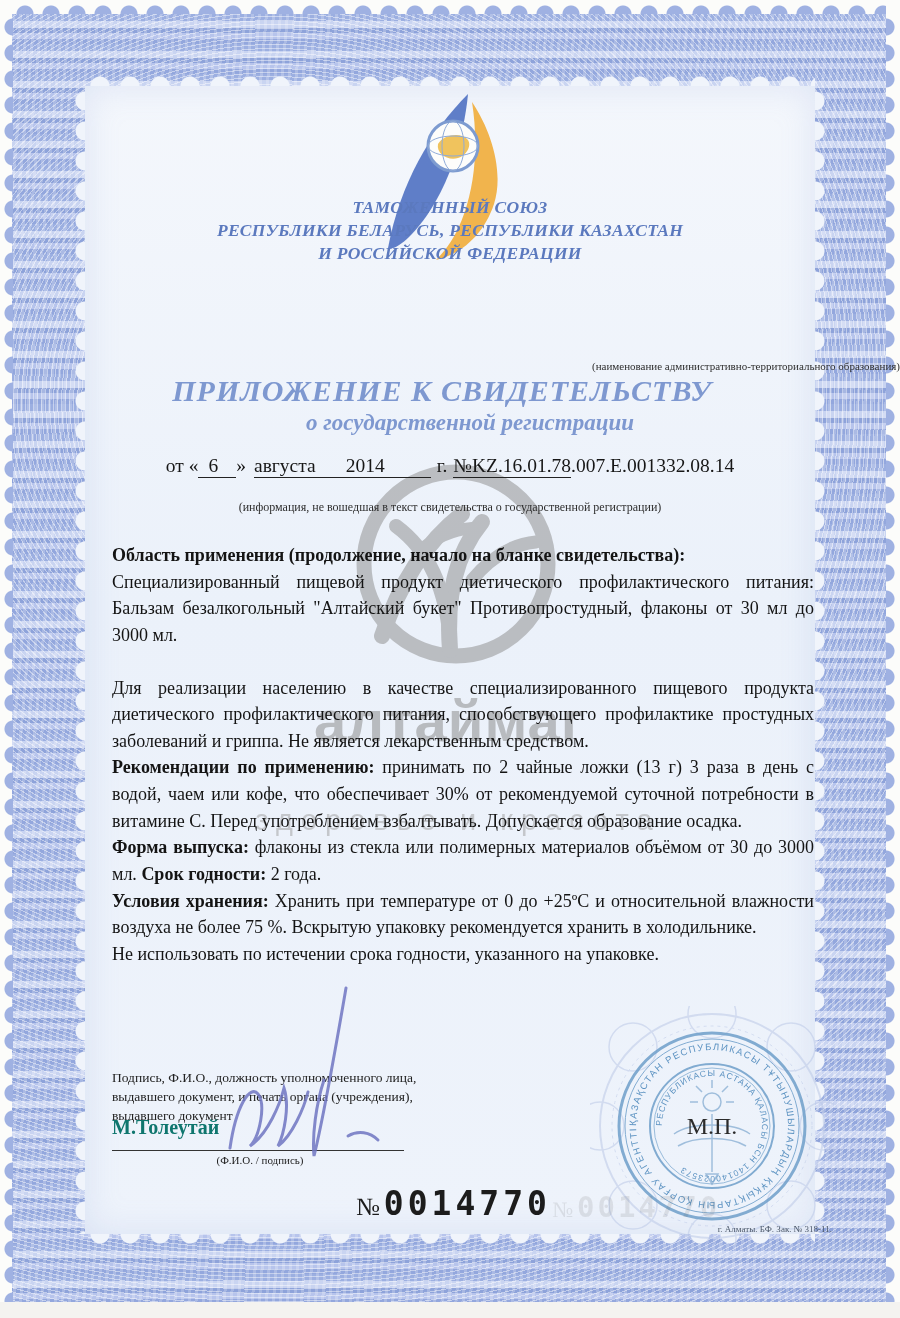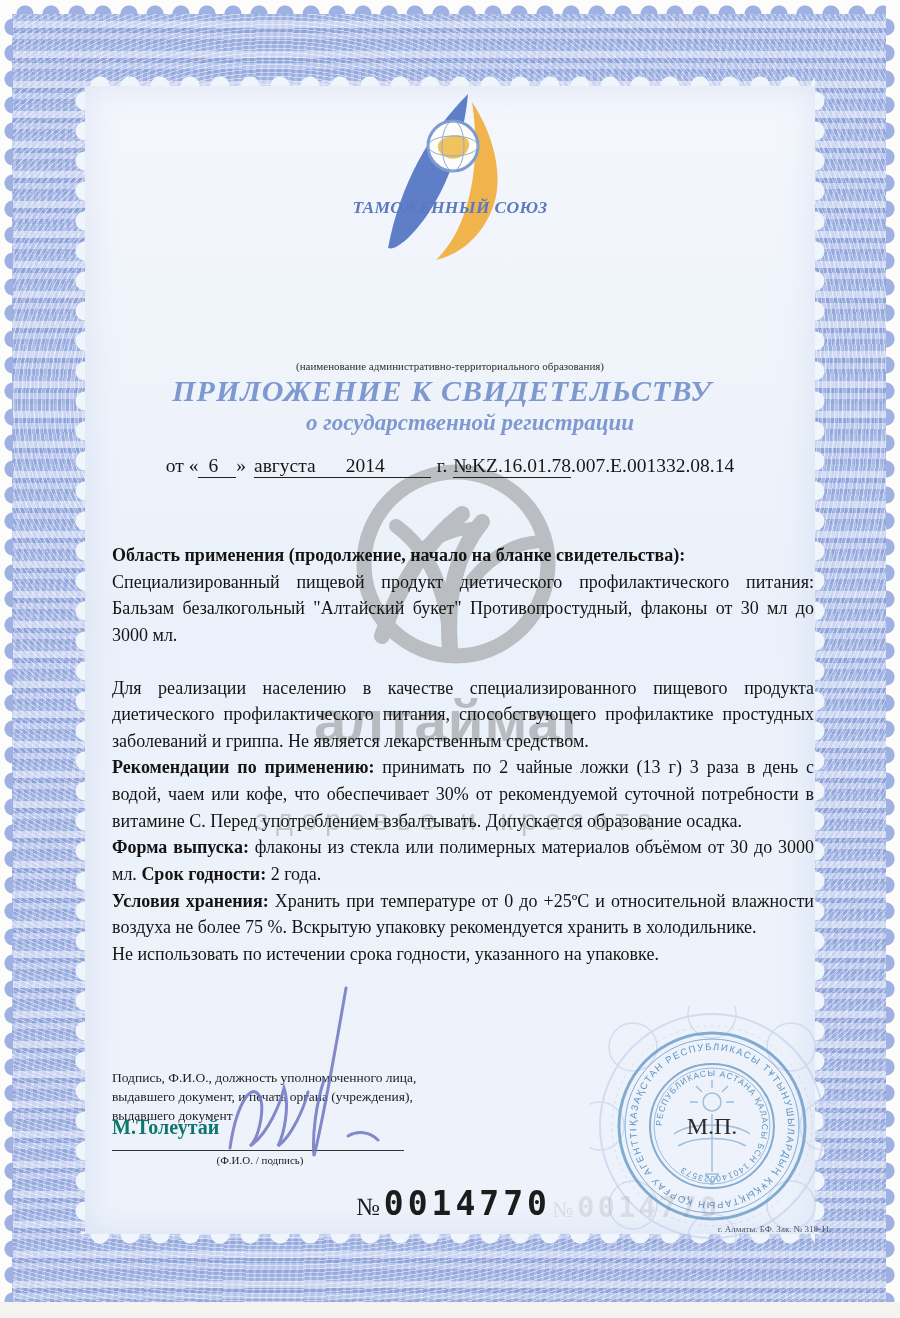--- a/index.html
+++ b/index.html
@@ -29,21 +29,21 @@
     background:radial-gradient(circle at 50% 0%, #f0f4fb 9px, rgba(0,0,0,0) 10px);background-size:30px 12px;background-repeat:repeat-x;}
   .sc-left-in{left:73px;top:86px;width:12px;height:1148px;
     background:radial-gradient(circle at 100% 50%, #f0f4fb 9px, rgba(0,0,0,0) 10px);background-size:12px 30px;background-repeat:repeat-y;}
   .sc-right-in{left:815px;top:86px;width:12px;height:1148px;
     background:radial-gradient(circle at 0% 50%, #f0f4fb 9px, rgba(0,0,0,0) 10px);background-size:12px 30px;background-repeat:repeat-y;}
   
   .abs{position:absolute;}
   .logo{left:366px;top:88px;z-index:4;}
   .org{left:0;right:0;top:196px;text-align:center;z-index:4;color:#5b79be;
        font-style:italic;font-weight:bold;font-size:17.5px;line-height:23px;letter-spacing:.3px;}
-  .territory{left:0;right:0;top:360px;text-align:center;z-index:4;font-size:11px;color:#2e2e2e;}
+  .territory{left:0;right:0;top:360px;text-align:right;z-index:4;font-size:11px;color:#2e2e2e;}
   .title{left:0;right:16px;top:374px;text-align:center;z-index:4;color:#7e98d0;
          font-style:italic;font-weight:bold;font-size:30px;letter-spacing:1px;}
   .subtitle{left:0;right:0;top:410px;text-align:center;z-index:4;color:#7e98d0;
          font-style:italic;font-weight:bold;font-size:23px;padding-left:40px;}
   .dateline{left:0;right:0;top:455px;text-align:center;z-index:4;font-size:19.5px;color:#171717;}
   .blank{border-bottom:1.4px solid #222;display:inline-block;}
   .day{padding:0 18px 0 10px;}
   .spacer{display:inline-block;}
   .sp8{width:8px;}.sp28{width:30px;}.sp46{width:46px;}.sp6{width:6px;}
   .info{left:0;right:0;top:500px;text-align:center;z-index:4;font-size:12px;color:#2e2e2e;}
@@ -92,30 +92,33 @@
     <path d="M102,6 C64,44 34,96 22,160 C26,162 34,158 44,148 C62,130 78,102 88,72 C95,50 100,28 102,6 Z" fill="#4f71c2" opacity="0.9"></path>
     <path d="M106,14 C112,52 110,92 98,126 C91,146 82,160 70,172 C96,166 118,146 128,116 C138,84 126,44 106,14 Z" fill="#f0b043" opacity="0.95"></path>
     <circle cx="87" cy="58" r="25" fill="#fdfdfb" stroke="#7d9bd0" stroke-width="3"></circle>
     <path d="M72,56 C78,46 96,44 102,52 C106,58 100,68 92,70 C82,73 70,66 72,56 Z" fill="#f0c35d"></path>
     <ellipse cx="87" cy="58" rx="25" ry="10" fill="none" stroke="#8fabd8" stroke-width="1"></ellipse>
     <ellipse cx="87" cy="58" rx="11" ry="25" fill="none" stroke="#8fabd8" stroke-width="1"></ellipse>
   </svg>
 
   <div class="abs org">
     <div>ТАМОЖЕННЫЙ СОЮЗ</div>
+    <div>РЕСПУБЛИКИ БЕЛАРУСЬ, РЕСПУБЛИКИ КАЗАХСТАН</div>
+    <div>И РОССИЙСКОЙ ФЕДЕРАЦИИ</div>
   </div>
 
   <div class="abs territory">(наименование административно-территориального образования)</div>
   <div class="abs title">ПРИЛОЖЕНИЕ К СВИДЕТЕЛЬСТВУ</div>
   <div class="abs subtitle">о государственной регистрации</div>
 
   <div class="abs dateline">
     <span>от «</span><span class="blank day">6</span><span>»</span><span class="spacer sp8"></span><span class="blank"><span>августа</span><span class="spacer sp28"></span><span>2014</span><span class="spacer sp46"></span></span><span class="spacer sp6"></span><span>г.</span><span class="spacer sp6"></span><span class="blank"><span>№</span><span>KZ.16.01.78</span></span><span>.007.Е.001332.08.14</span>
   </div>
 
+  <div class="abs info">(информация, не вошедшая в текст свидетельства о государственной регистрации)</div>
 
   <svg class="abs wm-logo" width="268" height="212" viewBox="0 0 268 212">
     <g stroke="#8a8a8a" fill="none" stroke-linecap="round">
       <circle cx="134" cy="104" r="92" stroke-width="15"></circle>
       <path d="M60,176 C78,122 104,82 140,54" stroke-width="16"></path>
       <path d="M128,190 C124,140 132,96 160,62" stroke-width="16"></path>
       <path d="M74,66 C104,88 124,126 128,182" stroke-width="14"></path>
       <path d="M150,120 C170,96 192,84 214,82" stroke-width="13"></path>
       <path d="M96,92 C112,78 130,70 150,68" stroke-width="12"></path>
     </g>

